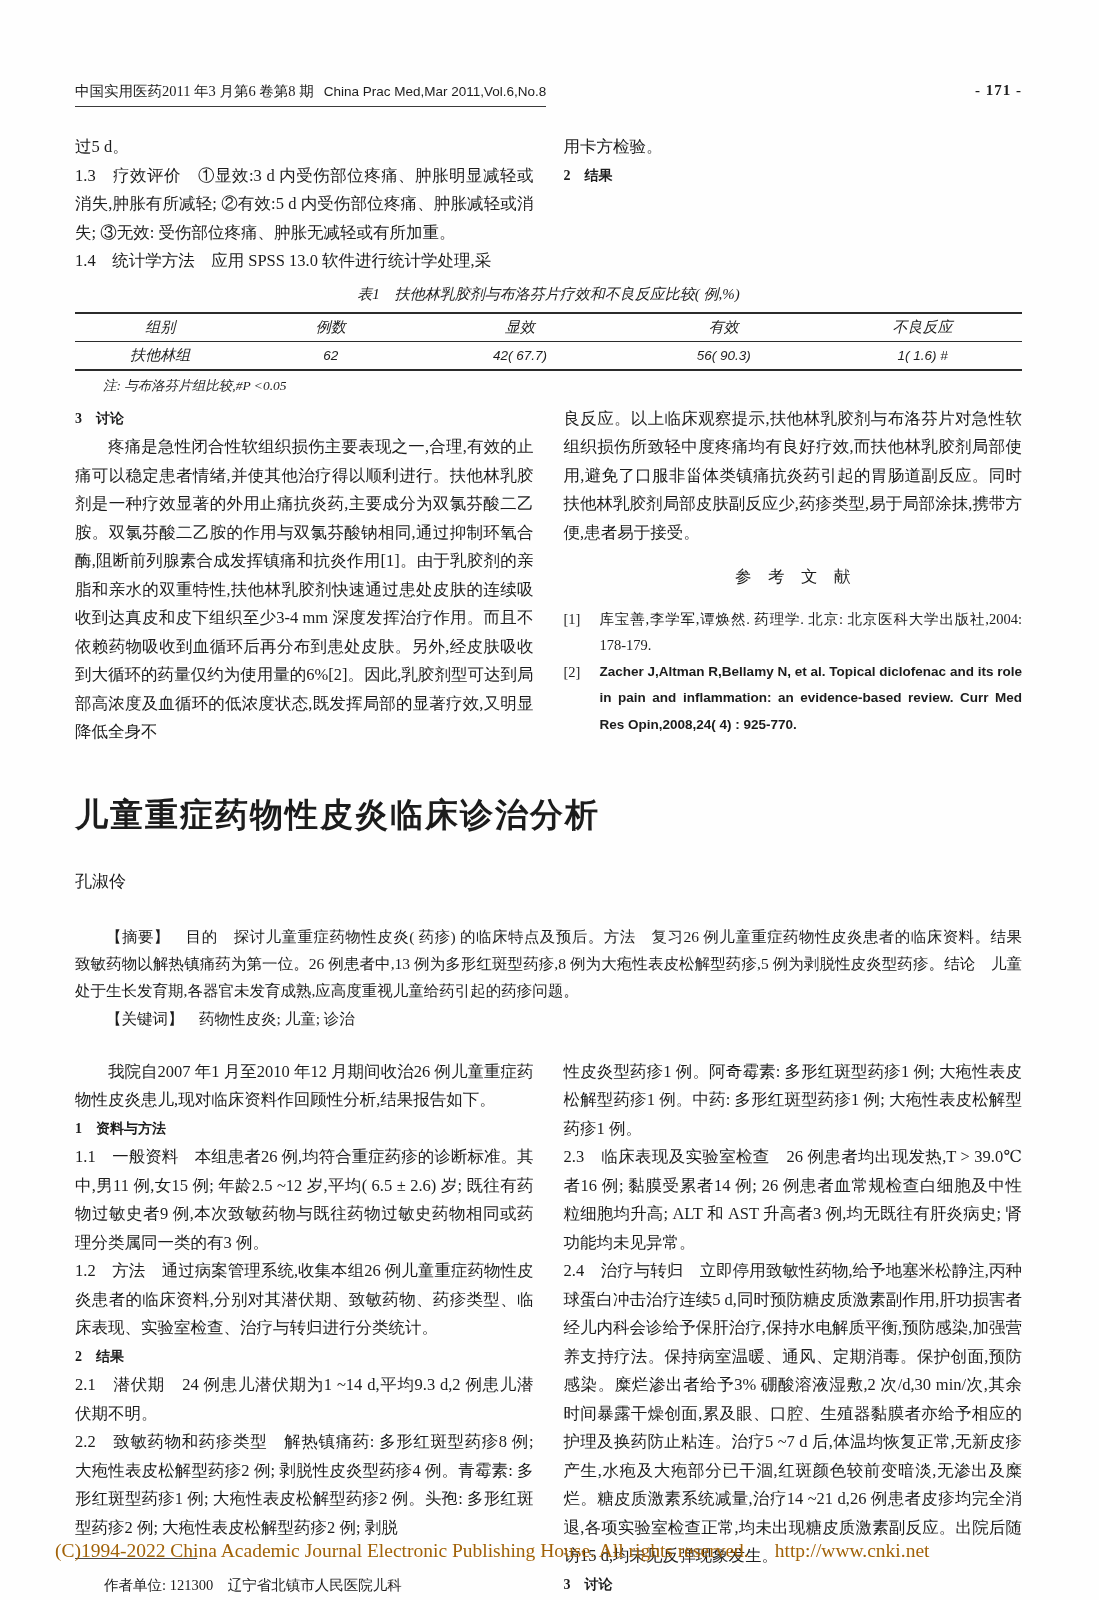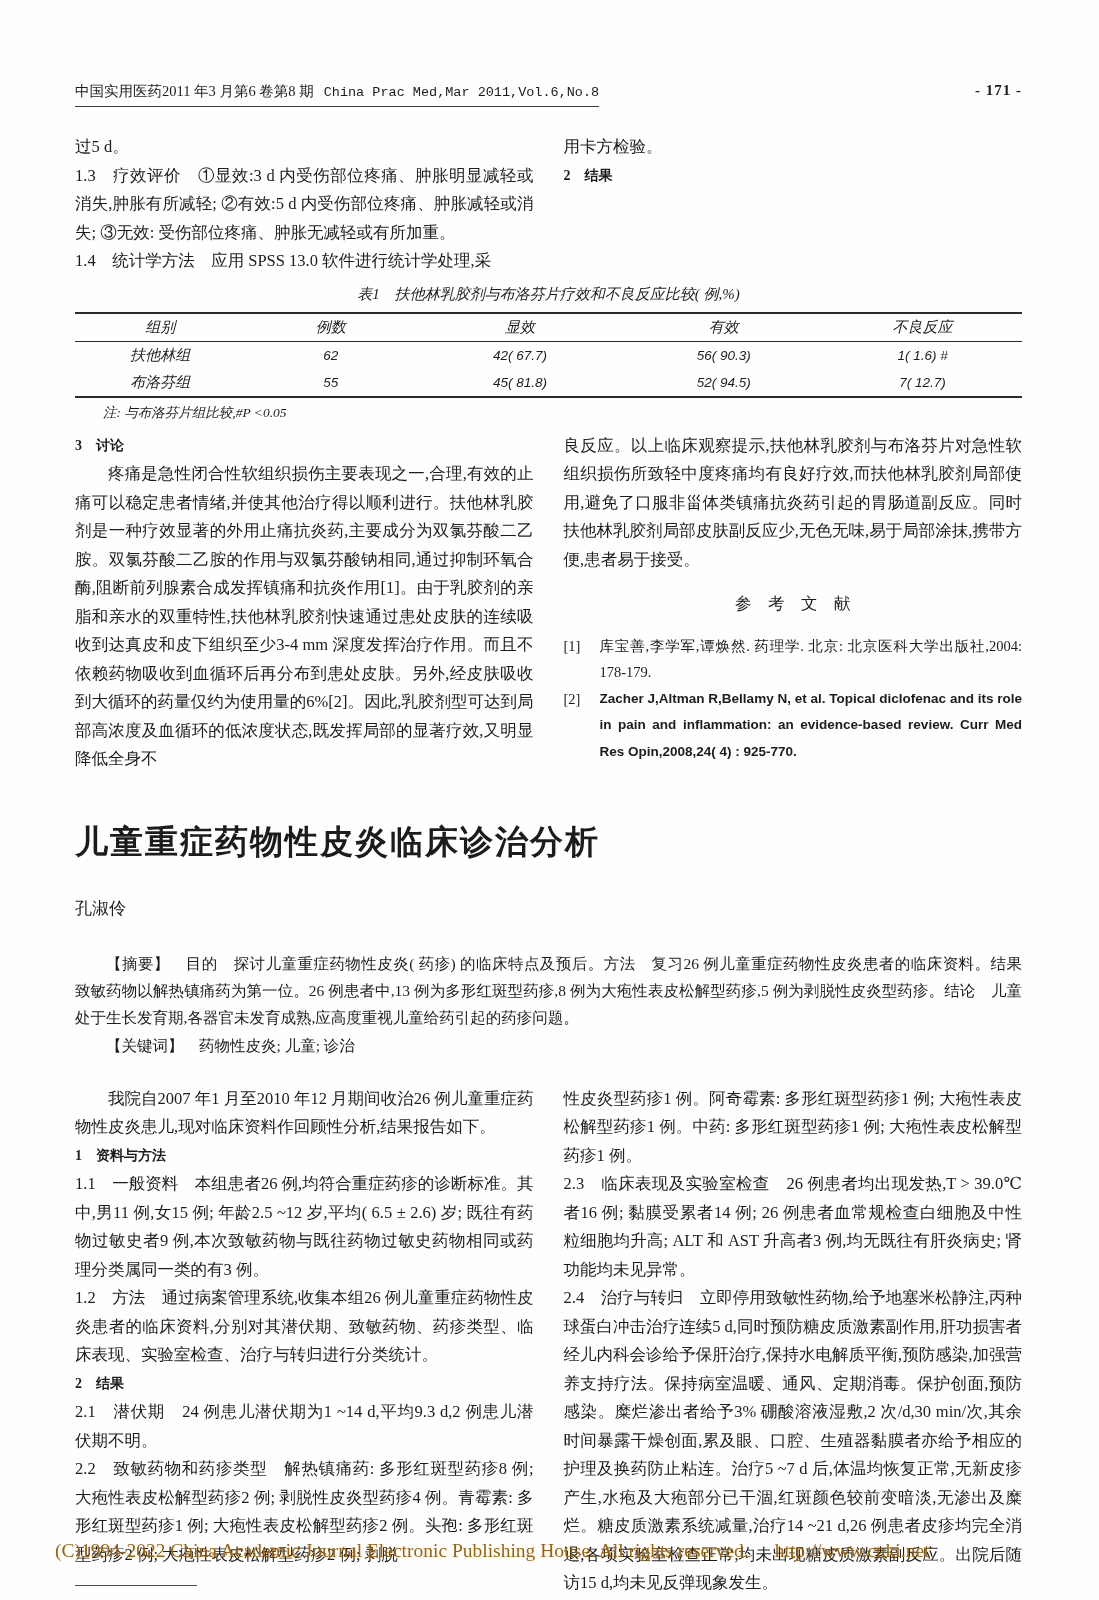--- a/index.html
+++ b/index.html
@@ -12,21 +12,21 @@
     background: #fefefe;
     color: #1c1c1c;
     font-family: "Liberation Serif", "DejaVu Serif", serif;
     overflow: hidden;
   }
   .content { padding: 82px 77px 0 75px; }
 
   
   .pg-header { display: flex; justify-content: space-between; align-items: flex-start; font-size: 14.5px; }
   .journal-line { display: inline-block; border-bottom: 1.5px solid #3a3a3a; padding-bottom: 5px; }
-  .journal-en { margin-left: 10px; font-family: Liberation Mono, monospace; font-size: 13.5px; text-align: right; }
+  .journal-en { margin-left: 10px; font-family: Liberation Sans, sans-serif; font-size: 13.5px; text-align: right; }
   .page-num { font-weight: bold; font-size: 15px; letter-spacing: 1px; }
 
   
   .cols { display: flex; gap: 30px; }
   .col { width: calc(50% - 15px); }
 
   .body-text { font-size: 16.5px; line-height: 28.5px; text-align: justify; }
   .indent { text-indent: 2em; }
   .sec-head { font-weight: bold; font-size: 14px; line-height: 28.5px; }
 
@@ -116,39 +116,32 @@
           </tr>
         </thead>
         <tbody>
           <tr>
             <td>扶他林组</td>
             <td class="num">62</td>
             <td class="num">42( 67.7)</td>
             <td class="num">56( 90.3)</td>
             <td class="num">1( 1.6) #</td>
           </tr>
-          <tr>
-            <td>布洛芬组</td>
-            <td class="num">55</td>
-            <td class="num">45( 81.8)</td>
-            <td class="num">52( 94.5)</td>
-            <td class="num">7( 12.7)</td>
-          </tr>
         </tbody>
       </table>
       <div class="tbl-note">注: 与布洛芬片组比较,#P &lt;0.05</div>
     </div>
 
     <div class="cols disc-cols">
       <div class="col body-text">
         <p class="sec-head">3　讨论</p>
         <p class="indent">疼痛是急性闭合性软组织损伤主要表现之一,合理,有效的止痛可以稳定患者情绪,并使其他治疗得以顺利进行。扶他林乳胶剂是一种疗效显著的外用止痛抗炎药,主要成分为双氯芬酸二乙胺。双氯芬酸二乙胺的作用与双氯芬酸钠相同,通过抑制环氧合酶,阻断前列腺素合成发挥镇痛和抗炎作用[1]。由于乳胶剂的亲脂和亲水的双重特性,扶他林乳胶剂快速通过患处皮肤的连续吸收到达真皮和皮下组织至少3-4 mm 深度发挥治疗作用。而且不依赖药物吸收到血循环后再分布到患处皮肤。另外,经皮肤吸收到大循环的药量仅约为使用量的6%[2]。因此,乳胶剂型可达到局部高浓度及血循环的低浓度状态,既发挥局部的显著疗效,又明显降低全身不</p>
       </div>
       <div class="col body-text">
-        <p>良反应。以上临床观察提示,扶他林乳胶剂与布洛芬片对急性软组织损伤所致轻中度疼痛均有良好疗效,而扶他林乳胶剂局部使用,避免了口服非甾体类镇痛抗炎药引起的胃肠道副反应。同时扶他林乳胶剂局部皮肤副反应少,无色无味,易于局部涂抹,携带方便,患者易于接受。</p>
+        <p>良反应。以上临床观察提示,扶他林乳胶剂与布洛芬片对急性软组织损伤所致轻中度疼痛均有良好疗效,而扶他林乳胶剂局部使用,避免了口服非甾体类镇痛抗炎药引起的胃肠道副反应。同时扶他林乳胶剂局部皮肤副反应少,药疹类型,易于局部涂抹,携带方便,患者易于接受。</p>
         <div class="ref-head">参　考　文　献</div>
         <div class="ref-item">
           <span class="ref-label">[1]</span>
           <span class="ref-text">库宝善,李学军,谭焕然. 药理学. 北京: 北京医科大学出版社,2004: 178-179.</span>
         </div>
         <div class="ref-item">
           <span class="ref-label">[2]</span>
           <span class="ref-text ref-en">Zacher J,Altman R,Bellamy N, et al. Topical diclofenac and its role in pain and inflammation: an evidence-based review. Curr Med Res Opin,2008,24( 4) : 925-770.</span>
         </div>
       </div>

